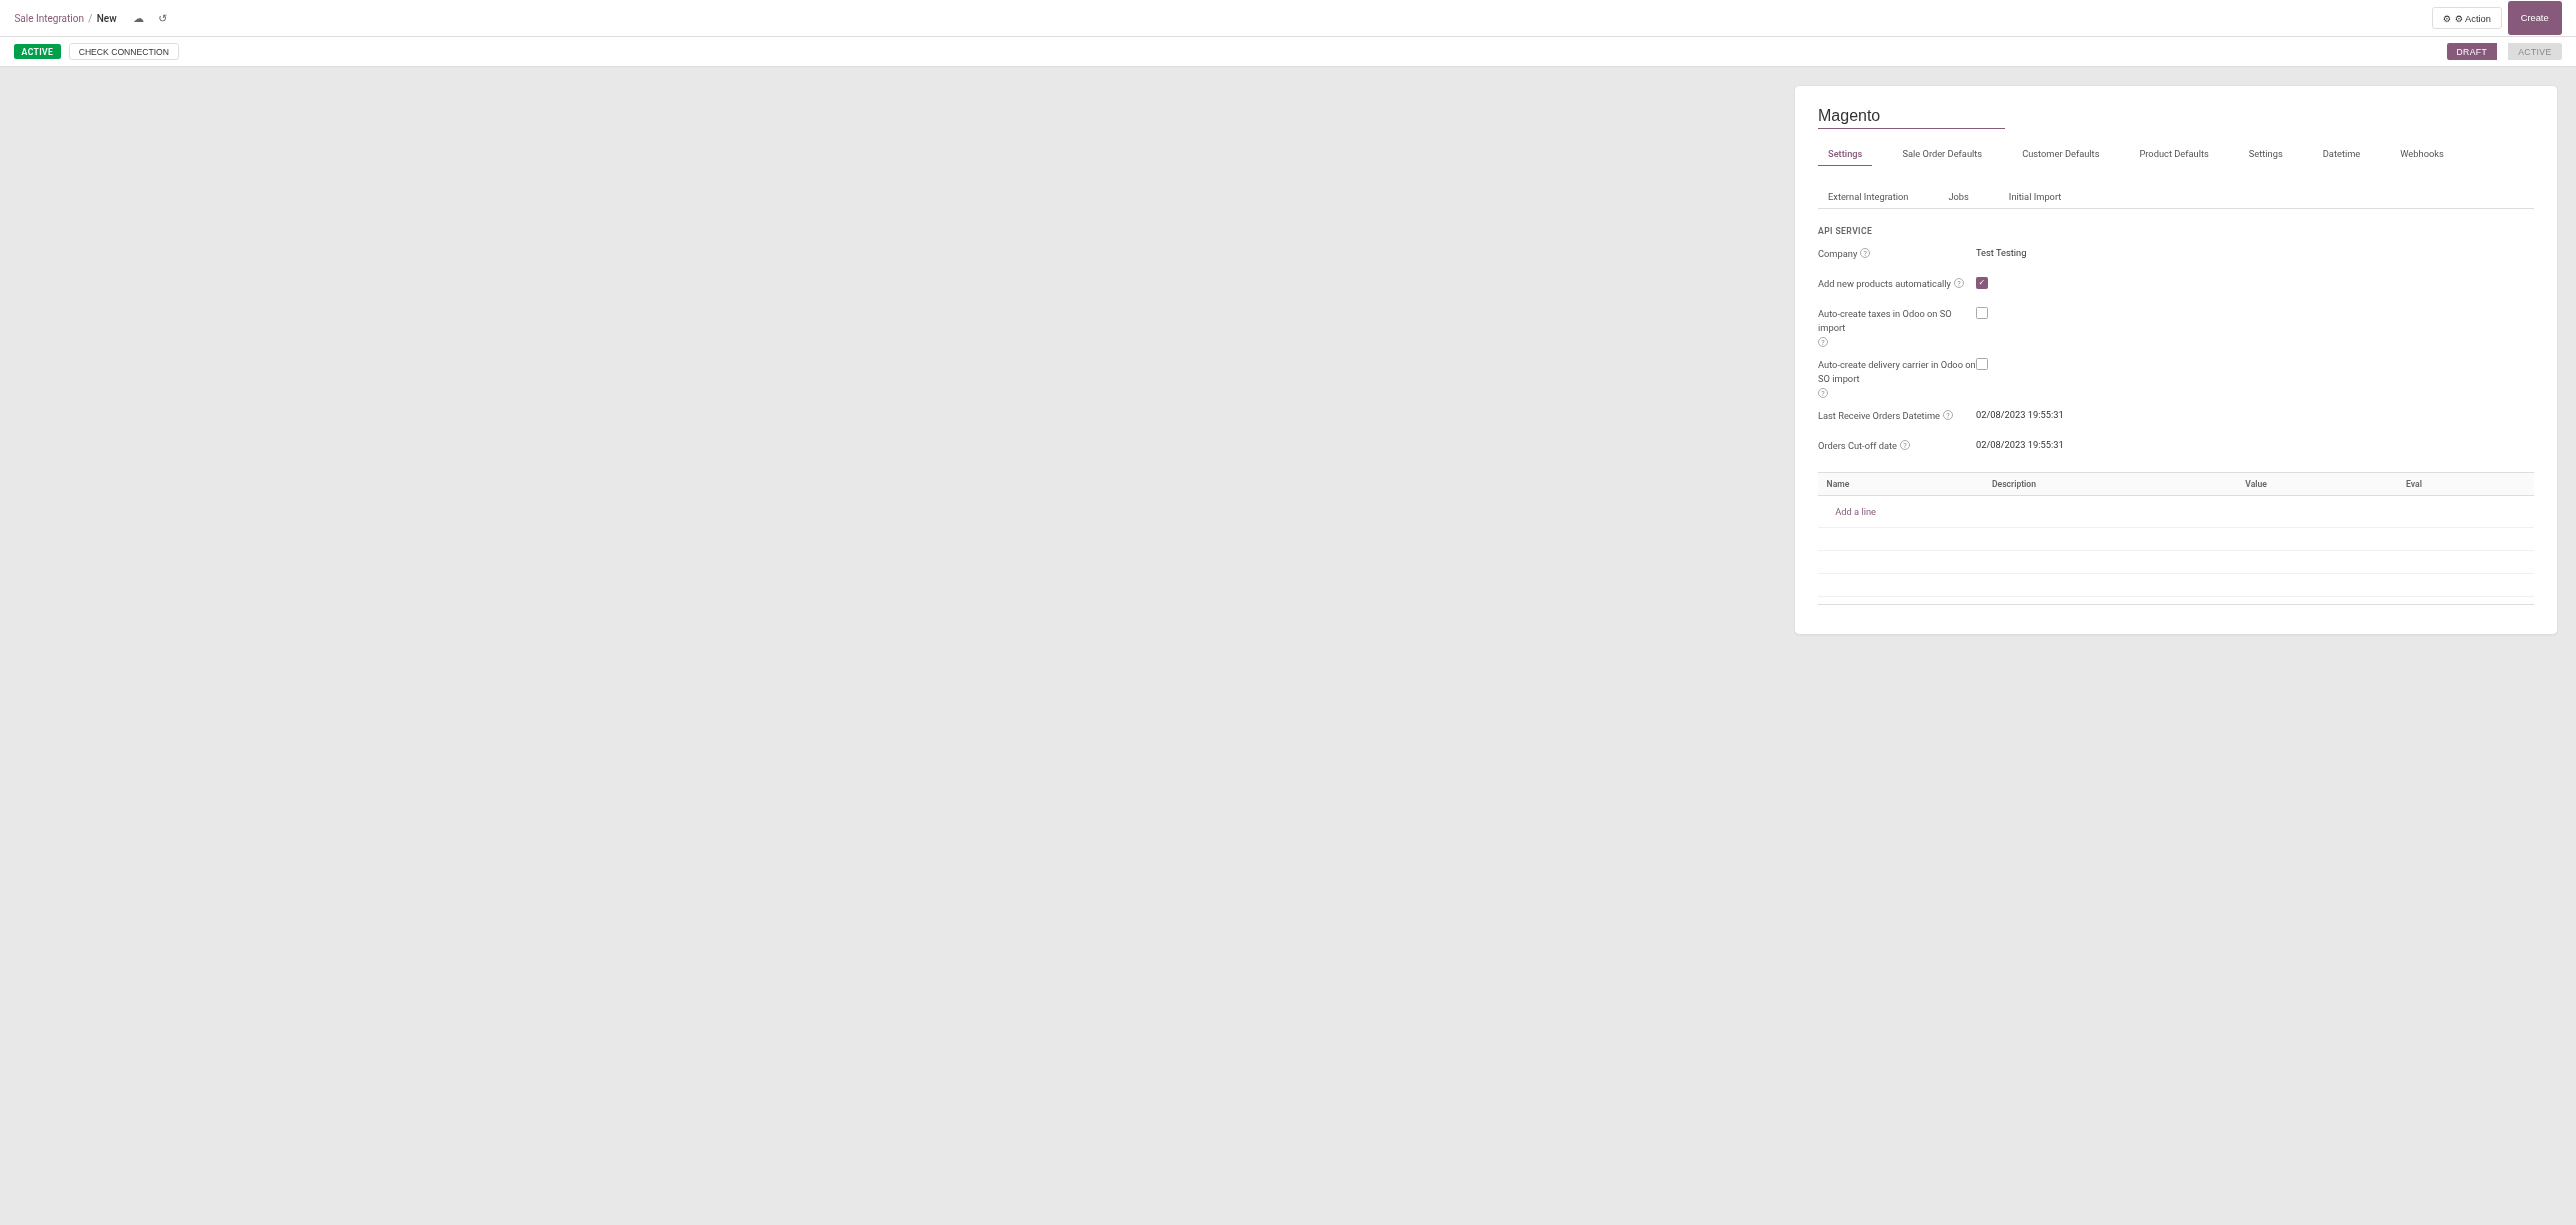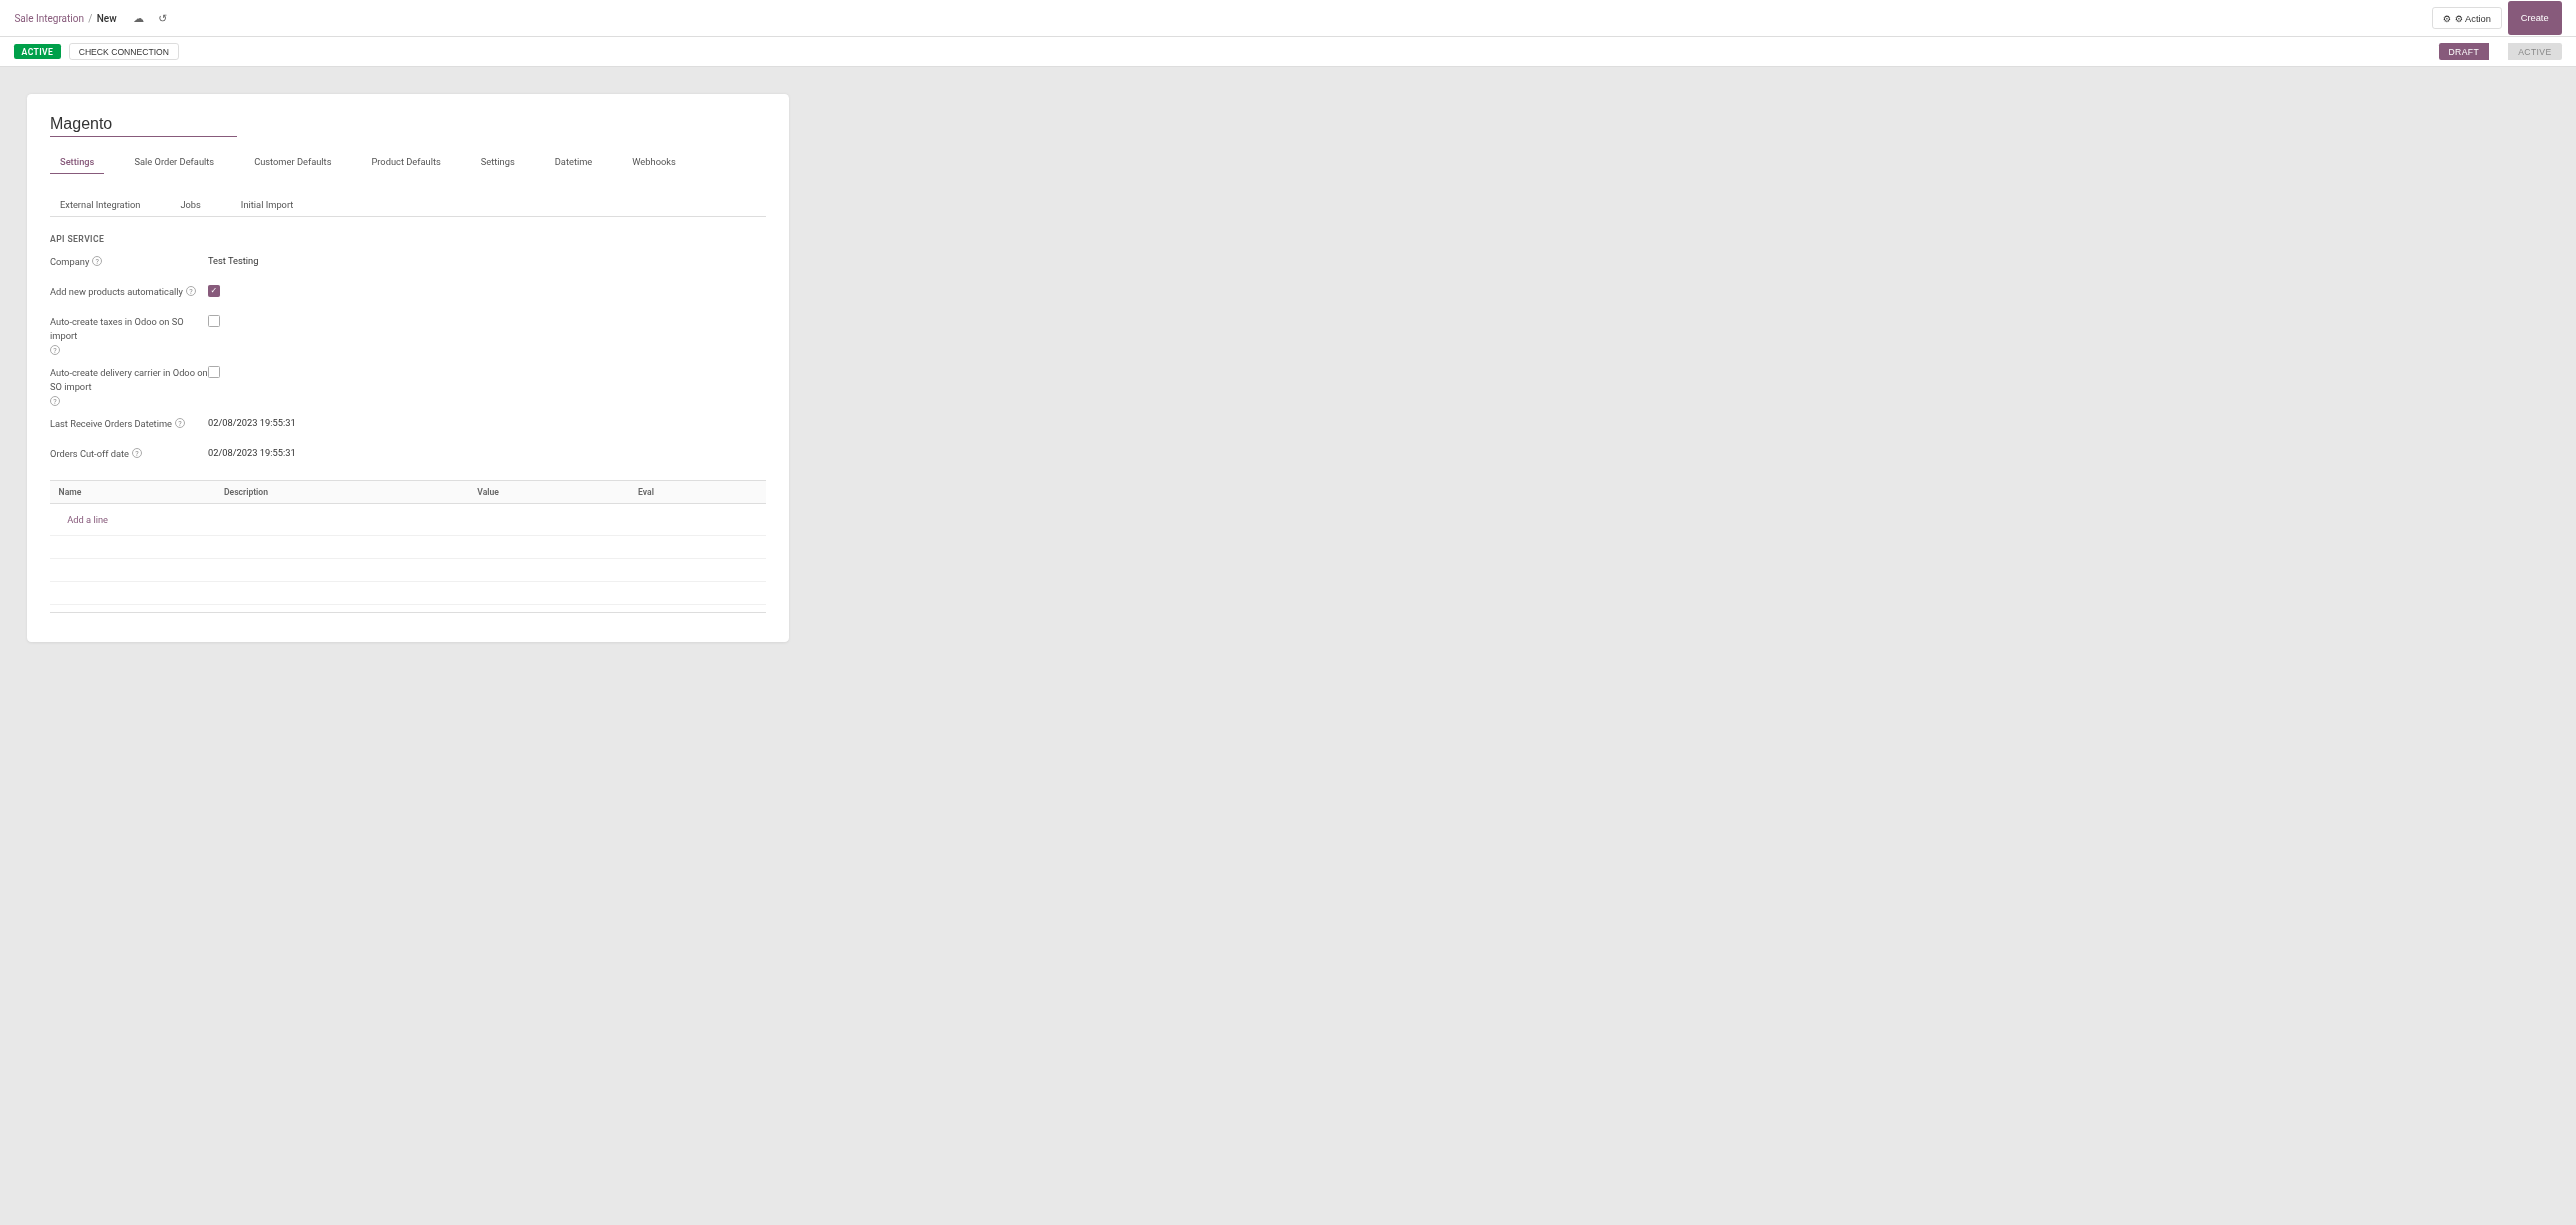--- a/index.html
+++ b/index.html
@@ -113,21 +113,21 @@
       border-radius: 2.9px;
       padding: 2.9px 8.6px;
       cursor: pointer;
       font-size: 8.6px;
       color: #333;
       font-weight: 500;
     }
     .status-bar-right {
       display: flex;
       align-items: flex-start;
-      gap: 19px;
+      gap: 11px;
     }
     .stage-btn {
       padding: 3.6px 10px;
       font-size: 8.6px;
       border: none;
       cursor: pointer;
       font-weight: 500;
       letter-spacing: 0.4px;
     }
     .stage-btn-draft-active {
@@ -136,23 +136,23 @@
       border-radius: 2.2px 0 0 2.2px;
     }
     .stage-btn-active {
       background: #ddd;
       color: #888;
       border-radius: 0 2.2px 2.2px 0;
     }
 
     
     .main-content {
-      padding: 27px;
-      display: flex;
-      justify-content: flex-start;
+      padding: 19px;
+      display: flex;
+      justify-content: flex-end;
     }
     .form-container {
       background: #fff;
       border-radius: 4.3px;
       width: 100%;
       max-width: 762px;
       padding: 20px 23px 29px;
       box-shadow: 0 0.7px 2.9px rgba(0,0,0,0.08);
     }
 

